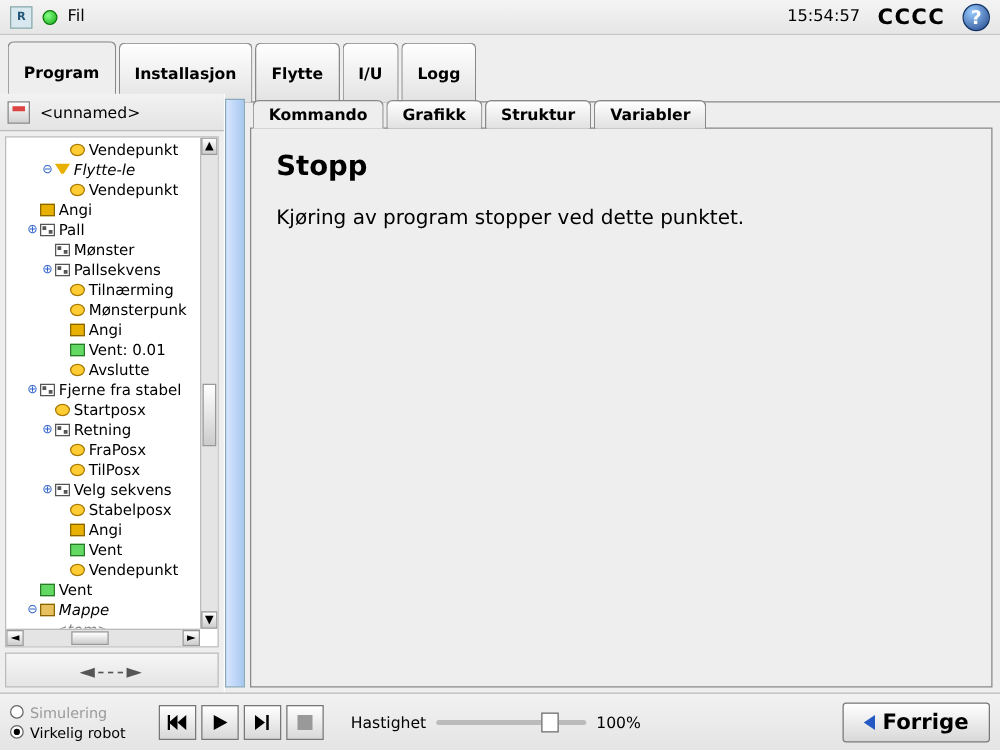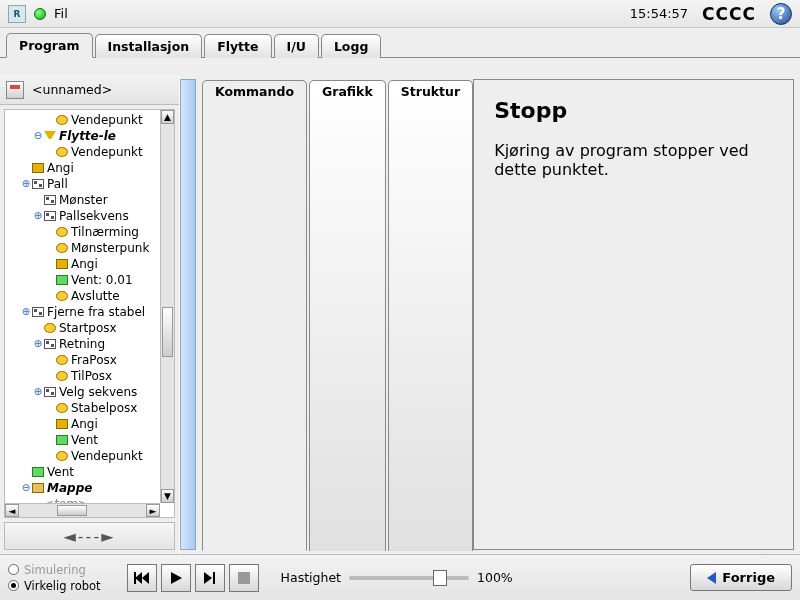--- a/index.html
+++ b/index.html
@@ -10,37 +10,37 @@
   .topbar .logo { width: 18px; height: 18px; border:1px solid #8aa; background: #d8e8ee; font-size:9px; font-weight:bold; color:#257; display:flex; align-items:center; justify-content:center; }
   .topbar .status-dot { width:12px; height:12px; border-radius:50%; background: radial-gradient(circle at 35% 35%, #8f8, #1a1); border:1px solid #070; }
   .topbar .menu { font-size:13px; }
   .topbar .spacer { flex:1; }
   .topbar .clock { font-size:13px; }
   .topbar .cccc { font-size:17px; font-weight:bold; letter-spacing:1px; margin: 0 6px; }
   .topbar .help { width:22px; height:22px; border-radius:50%; background: radial-gradient(circle at 35% 30%, #9cf, #248); color:#fff; font-weight:bold; display:flex; align-items:center; justify-content:center; font-size:15px; border:1px solid #136; }
 
   
   .maintabs { display:flex; align-items:flex-end; padding: 4px 6px 0 6px; gap:0; border-bottom:1px solid #888; background:#eee; }
-  .maintab { padding: 4px 12px; border:1px solid #888; border-bottom:none; border-top-left-radius:5px; border-top-right-radius:5px; background: linear-gradient(#fff,#e2e2e2); font-weight:bold; font-size:12.5px; margin-right:2px; position:relative; top:1px; }
+  .maintab { padding: 16px 12px; border:1px solid #888; border-bottom:none; border-top-left-radius:5px; border-top-right-radius:5px; background: linear-gradient(#fff,#e2e2e2); font-weight:bold; font-size:12.5px; margin-right:2px; position:relative; top:1px; }
   .maintab.active { background:#eeeeee; border-bottom:1px solid #eeeeee; }
 
   
   .workspace { position:absolute; left:0; right:0; top:55px; bottom:46px; display:flex;margin-top:20px; }
 
   
   .leftpanel { width:180px; display:flex; flex-direction:column; border-right:1px solid #fff; }
   .filebar { height:30px; display:flex; align-items:center; gap:8px; padding:0 6px; background:linear-gradient(#f2f2f2,#e4e4e4); border-bottom:1px solid #bbb; }
   .diskicon { width:18px; height:18px; border:1px solid #888; background:linear-gradient(#fff,#d0d0d0); position:relative; }
   .diskicon::after { content:''; position:absolute; left:3px; top:3px; width:10px; height:4px; background:#d44; }
   .filename { font-size:12.5px; }
 
   .treewrap { flex:1; position:relative; overflow:hidden; background:#fff; border:1px solid #bbb; margin:4px; }
   .tree { position:absolute; left:0; top:0; right:14px; bottom:14px; overflow:hidden; font-size:12px; line-height:16px; white-space:nowrap; padding:2px 0 2px 4px; }
   .tree .row { display:flex; align-items:center; height:16px; }
-  .tree .row.bold > .lbl { font-weight:bold; font-style:italic; }
+  .tree .row.bold > .lbl { font-weight:normal; font-style:italic; }
   .tree .row.italic > .lbl { font-style:italic; color:#888; }
   .tree .ind { display:inline-block; }
   .tree .tg { width:10px; text-align:center; color:#36c; font-size:10px; margin-right:1px; }
   .tree .ic { width:12px; height:10px; margin-right:3px; display:inline-block; }
   .ic-way  { background:#ffcc33; border-radius:50%; border:1px solid #aa7700; width:8px; height:8px; }
   .ic-move { width:0; height:0; border-left:5px solid transparent; border-right:5px solid transparent; border-top:8px solid #e8b000; }
   .ic-set  { width:10px; height:5px; background:#e8b000; border:1px solid #886600; }
   .ic-cmd  { width:9px; height:9px; background:#fff; border:1px solid #555; position:relative; }
   .ic-cmd::before, .ic-cmd::after { content:''; position:absolute; background:#555; }
   .ic-cmd::before { left:1px; top:1px; width:3px; height:3px; }
@@ -82,21 +82,21 @@
   .transport { display:flex; gap:4px; margin-left:18px; }
   .tbtn { width:30px; height:28px; border:1px solid #777; background:linear-gradient(#fff,#d8d8d8); display:flex; align-items:center; justify-content:center; }
   .tbtn svg { width:16px; height:16px; }
   .tbtn.stop .sq { width:12px; height:12px; background:#999; }
 
   .speed { display:flex; align-items:center; gap:8px; margin-left:14px; font-size:12.5px; }
   .slider { width:120px; height:4px; background:#bbb; position:relative; border-radius:2px; }
   .slider .knob { position:absolute; top:-6px; width:14px; height:16px; background:#fff; border:1px solid #666; }
 
   .navbtns { margin-left:auto; display:flex; gap:10px; }
-  .navbtn { padding:5px 16px; border:1px solid #777; border-radius:3px; background:linear-gradient(#fff,#d8d8d8); font-weight:bold; font-size:13px; display:flex; align-items:center; gap:6px; }
+  .navbtn { padding:5px 16px; border:1px solid #777; border-radius:3px; background:linear-gradient(#fff,#d8d8d8); font-weight:bold; font-size:17px; display:flex; align-items:center; gap:6px; }
   .arrow-left  { width:0; height:0; border-top:6px solid transparent; border-bottom:6px solid transparent; border-right:9px solid #2458c4; }
   .arrow-right { width:0; height:0; border-top:6px solid transparent; border-bottom:6px solid transparent; border-left:9px solid #2458c4; }
 </style>
 </head>
 <body>
 
 <div class="topbar">
   <div class="logo">R</div>
   <div class="status-dot"></div>
   <div class="menu">Fil</div>
@@ -293,25 +293,26 @@
         <div class="btn">►</div>
       </div>
     </div>
 
     <div class="dragbar">◄---►</div>
   </div>
 
   <div class="rightpanel">
     <div class="rightbody">
       <div class="blue-gutter"></div>
-      <div style="flex:1; display:flex; flex-direction:row;">
+      <div style="flex:1; display:flex; flex-direction:column;">
         <div class="subtabs">
           <div class="subtab active">Kommando</div>
           <div class="subtab">Grafikk</div>
           <div class="subtab">Struktur</div>
+          <div class="subtab">Variabler</div>
         </div>
         <div class="panelcard">
           <h1>Stopp</h1>
           <p>Kjøring av program stopper ved dette punktet.</p>
         </div>
       </div>
     </div>
   </div>
 </div>
 

